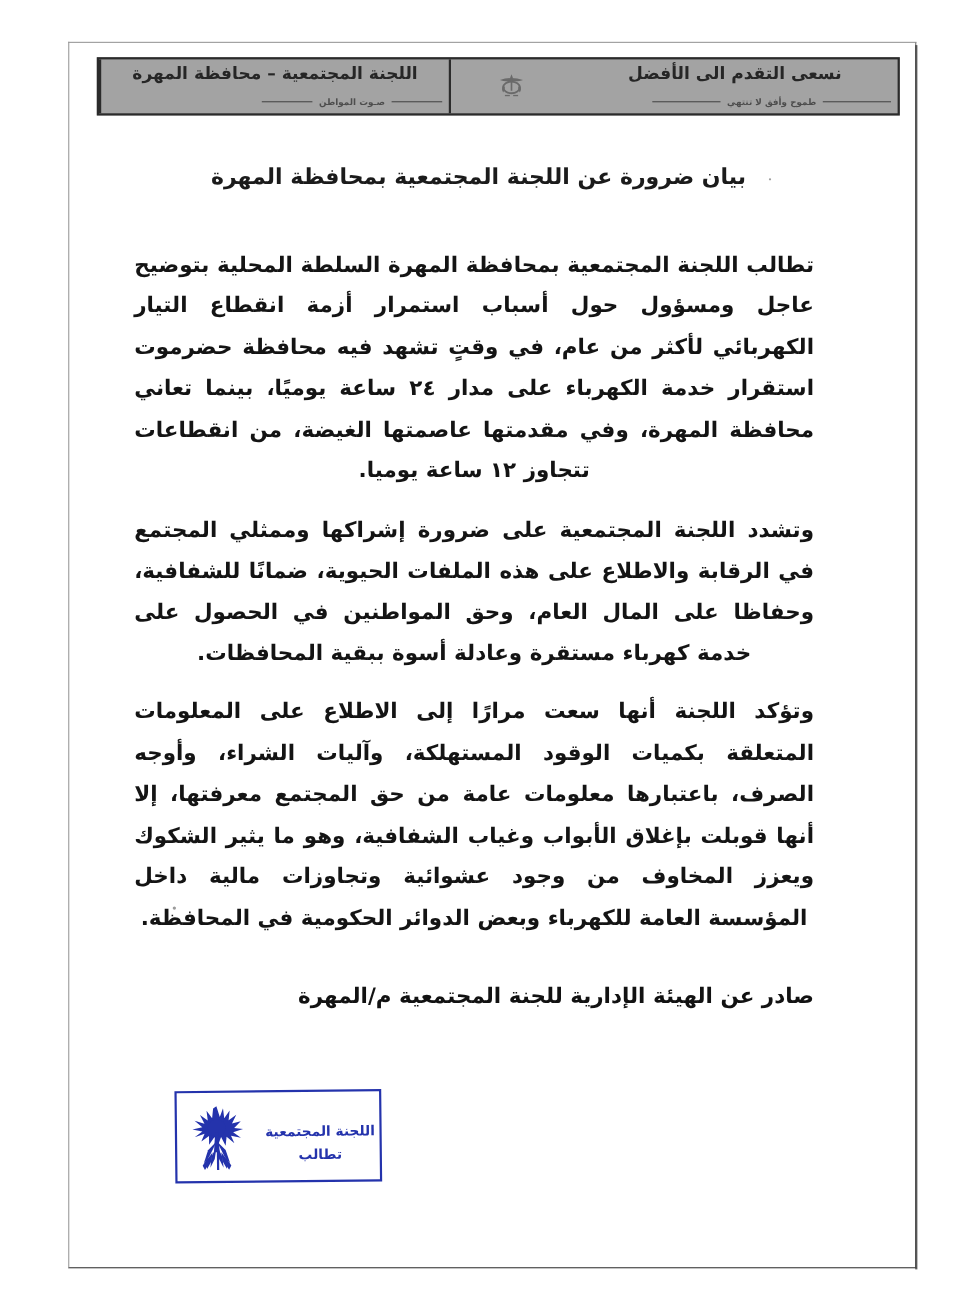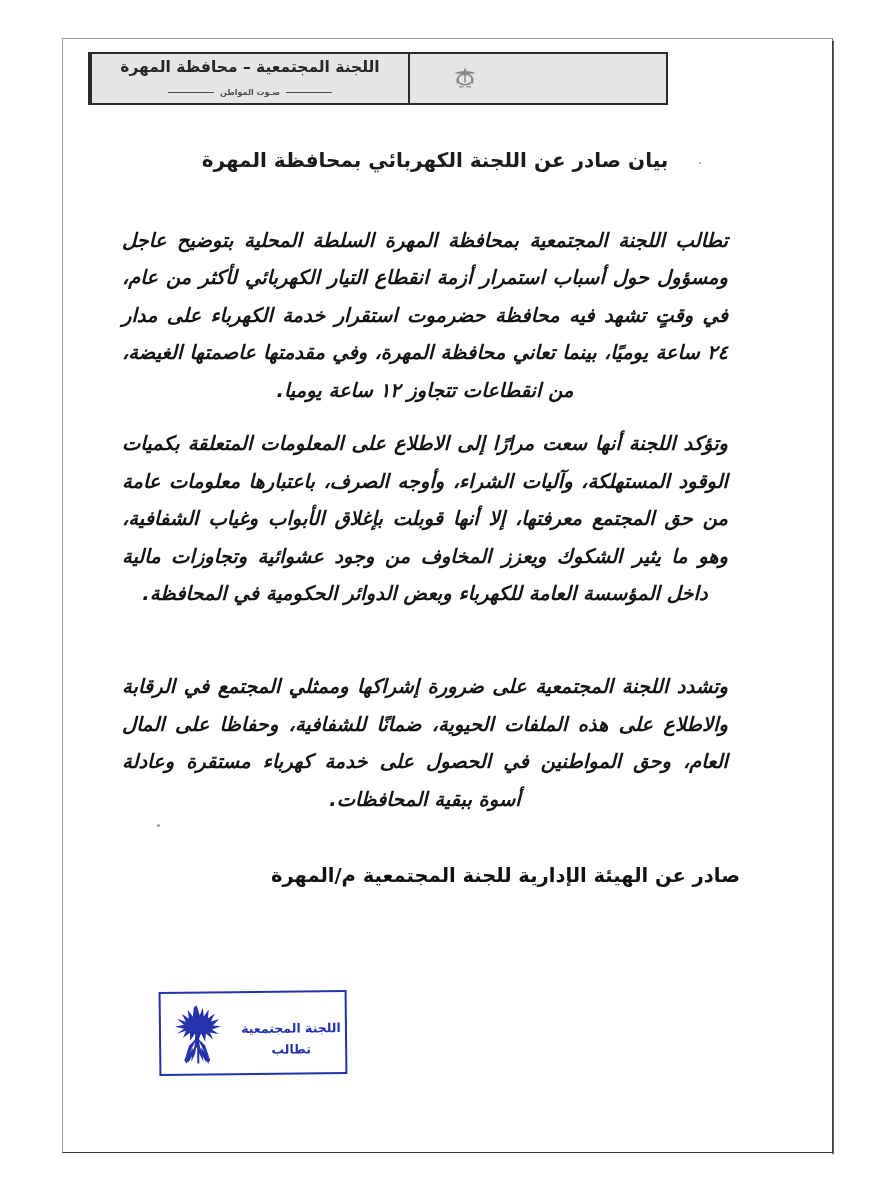--- a/index.html
+++ b/index.html
@@ -43,27 +43,27 @@
     width: 2px;
     background: #2e2e2e;
     opacity: .75;
   }
 
   
   .letterhead {
     position: absolute;
     left: 88px;
     top: 52px;
-    width: 580px;
+    width: 730px;
     height: 53px;
     display: flex;
     flex-direction: row-reverse;
     box-sizing: border-box;
     border: 2px solid #2b2b2b;
-    background: #e5e5e5;
+    background: #a3a3a3;
   }
   .lh-cell {
     box-sizing: border-box;
     display: flex;
     flex-direction: column;
     align-items: center;
     justify-content: center;
     padding: 2px 6px 3px;
     overflow: hidden;
   }
@@ -76,21 +76,20 @@
     font-weight: bold;
     font-size: 15.5px;
     line-height: 1.08;
     color: #262626;
     white-space: nowrap;
     letter-spacing: -.2px;
   }
   .lh-sub-wrap {
     display: flex;
     align-items: center;
-    justify-content: center;
     gap: 6px;
     width: 100%;
     margin-top: 13px;
   }
   .lh-rule {
     height: 1px;
     background: #4a4a4a;
     flex: 0 0 46px;
   }
   .lh-rule.long { flex: 0 0 62px; }
@@ -128,30 +127,29 @@
     top: 222px;
     width: 618px;
   }
   .para {
     font-size: 19.5px;
     line-height: 1.92;
     color: #141414;
     font-weight: bold;
     text-align: justify;
     text-align-last: center;
-    margin: 0 12px 16px 0;
+    margin: 0 0 16px 0;
     letter-spacing: -.1px;
-    font-style: italic;
   }
   .para.gap-after { margin-bottom: 56px; }
 
   .sign-block {
     position: absolute;
     left: 122px;
-    top: 856px;
+    top: 886px;
     width: 618px;
     text-align: right;
   }
   .sign-line {
     font-size: 19.5px;
     font-weight: bold;
     color: #121212;
     line-height: 2.0;
     letter-spacing: -.1px;
   }
@@ -226,29 +224,37 @@
             <path d="M10 19 Q7 24 10 28 Q12 25 12 22 Z"></path>
             <path d="M30 19 Q33 24 30 28 Q28 25 28 22 Z"></path>
             <rect x="19" y="12" width="2" height="14"></rect>
             <rect x="12" y="31" width="6" height="1.6"></rect>
             <rect x="22" y="31" width="6" height="1.6"></rect>
           </g>
         </svg>
       </span>
     </div>
 
-
-  </div>
-
-  <div class="doc-title">بيان صادر عن اللجنة الكهربائي بمحافظة المهرة</div>
+    <div class="lh-cell lh-left">
+      <div class="lh-title">نسعى التقدم الى الأفضل</div>
+      <div class="lh-sub-wrap">
+        <span class="lh-rule long"></span>
+        <span class="lh-sub">طموح وأفق لا تنتهي</span>
+        <span class="lh-rule long"></span>
+      </div>
+    </div>
+
+  </div>
+
+  <div class="doc-title">بيان ضرورة عن اللجنة المجتمعية بمحافظة المهرة</div>
 
   <div class="body-col">
     <p class="para">تطالب اللجنة المجتمعية بمحافظة المهرة السلطة المحلية بتوضيح عاجل ومسؤول حول أسباب استمرار أزمة انقطاع التيار الكهربائي لأكثر من عام، في وقتٍ تشهد فيه محافظة حضرموت استقرار خدمة الكهرباء على مدار ٢٤ ساعة يوميًا، بينما تعاني محافظة المهرة، وفي مقدمتها عاصمتها الغيضة، من انقطاعات تتجاوز ١٢ ساعة يوميا.</p>
+    <p class="para">وتشدد اللجنة المجتمعية على ضرورة إشراكها وممثلي المجتمع في الرقابة والاطلاع على هذه الملفات الحيوية، ضمانًا للشفافية، وحفاظا على المال العام، وحق المواطنين في الحصول على خدمة كهرباء مستقرة وعادلة أسوة ببقية المحافظات.</p>
     <p class="para gap-after">وتؤكد اللجنة أنها سعت مرارًا إلى الاطلاع على المعلومات المتعلقة بكميات الوقود المستهلكة، وآليات الشراء، وأوجه الصرف، باعتبارها معلومات عامة من حق المجتمع معرفتها، إلا أنها قوبلت بإغلاق الأبواب وغياب الشفافية، وهو ما يثير الشكوك ويعزز المخاوف من وجود عشوائية وتجاوزات مالية داخل المؤسسة العامة للكهرباء وبعض الدوائر الحكومية في المحافظة.</p>
-    <p class="para">وتشدد اللجنة المجتمعية على ضرورة إشراكها وممثلي المجتمع في الرقابة والاطلاع على هذه الملفات الحيوية، ضمانًا للشفافية، وحفاظا على المال العام، وحق المواطنين في الحصول على خدمة كهرباء مستقرة وعادلة أسوة ببقية المحافظات.</p>
   </div>
 
   <div class="sign-block">
     <div class="sign-line">صادر عن الهيئة الإدارية للجنة المجتمعية م/المهرة</div>
   </div>
 
   <div class="stamp">
     <div class="stamp-art">
       <svg viewBox="0 0 60 64" width="66" height="64" aria-hidden="true">
         <g fill="#2433ac">

